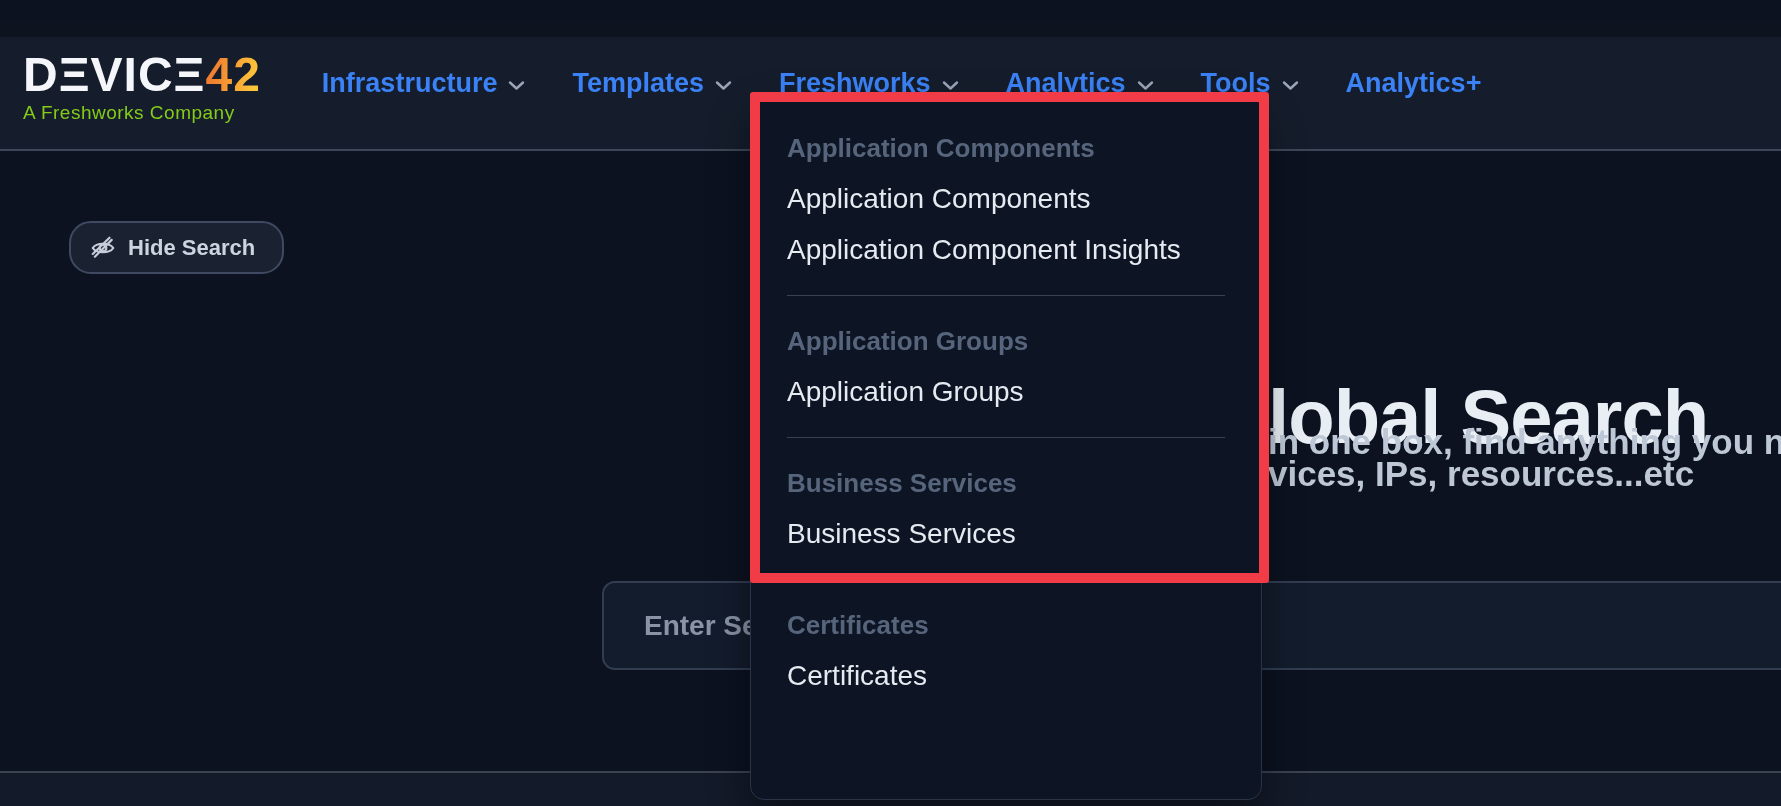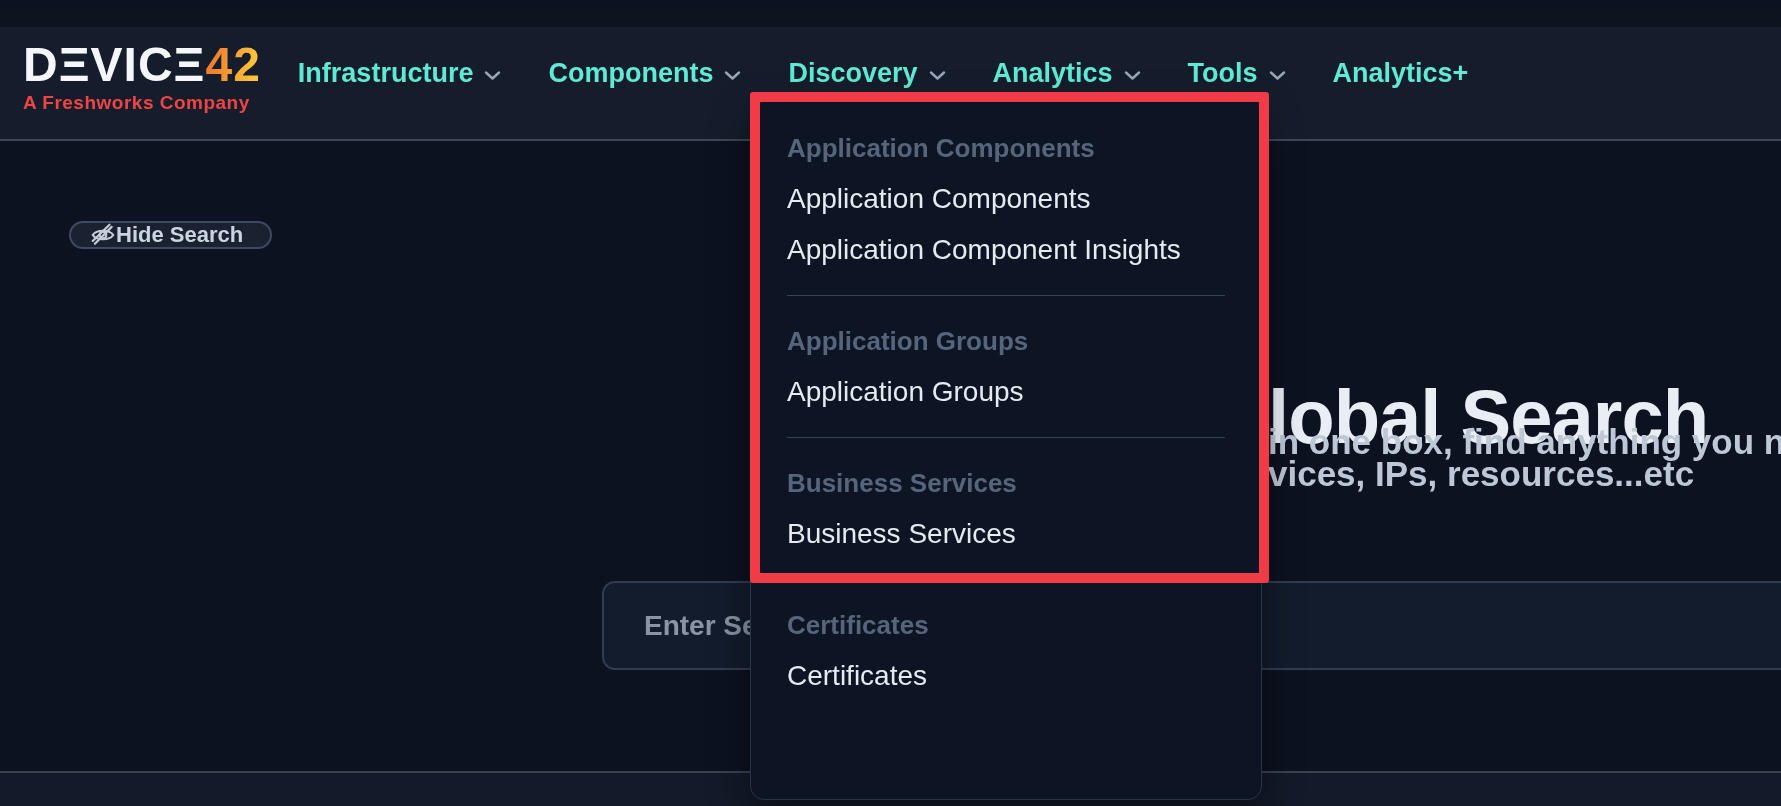--- a/index.html
+++ b/index.html
@@ -11,39 +11,39 @@
   body{
     width:1781px;height:806px;overflow:hidden;
     background:#0c1220;
     font-family:"Liberation Sans","DejaVu Sans",sans-serif;
     position:relative;
   }
   .stage{position:absolute;inset:0;width:1781px;height:806px;overflow:hidden;}
 
   
   .navbar{
-    position:absolute;top:8px;left:0;width:100%;height:133px;
+    position:absolute;top:18px;left:0;width:100%;height:133px;
     background:#151d2c;border-bottom:2px solid #3e4759;
-    box-sizing:border-box;display:flex;align-items:center;z-index:5;
+    box-sizing:border-box;display:flex;align-items:center;z-index:5;gap:24px;
   }
   .navbar::before{content:"";position:absolute;top:0;left:0;right:0;height:19px;background:#0e141f;}
   .logo{margin-left:23px;margin-top:6px;display:flex;flex-direction:column;text-decoration:none;cursor:pointer;position:relative;}
   .logo-line{font-size:48px;font-weight:800;letter-spacing:1px;line-height:50px;color:#f4f6f9;white-space:nowrap;}
   .logo-accent{background:linear-gradient(100deg,var(--logo-o1) 20%,var(--logo-o2) 85%);
     -webkit-background-clip:text;background-clip:text;color:transparent;}
-  .logo-tagline{font-size:19px;font-weight:700;color:#ef4444;letter-spacing:.5px;margin-top:2px;white-space:nowrap;}
+  .logo-tagline{font-size:19px;font-weight:400;color:#84cc16;letter-spacing:.5px;margin-top:2px;white-space:nowrap;}
   .nav{display:flex;align-items:center;gap:47px;margin-left:37px;}
   .nav-item{display:flex;align-items:center;gap:11px;cursor:pointer;white-space:nowrap;}
-  .nav-label{font-size:27px;font-weight:600;color:#5eead4;}
+  .nav-label{font-size:27px;font-weight:600;color:#3b82f6;}
   .chev{display:flex;align-items:center;margin-top:4px;}
 
   
   .hide-search-btn{
-    position:absolute;left:69px;top:221px;height:28px;z-index:10;
-    display:inline-flex;align-items:center;
+    position:absolute;left:69px;top:221px;height:53px;z-index:10;
+    display:inline-flex;align-items:center;gap:12px;
     padding:0 27px 0 19px;border-radius:22px;box-sizing:border-box;
     background:#1a2232;border:2px solid #3f4961;cursor:pointer;
     color:#ccd4e0;font-size:22px;font-weight:700;font-family:inherit;
   }
   .hide-search-btn svg{flex:0 0 auto;}
 
   .page-title{
     position:absolute;left:1210px;top:328px;z-index:8;
     font-size:76px;font-weight:800;letter-spacing:-1px;
     color:#e9eef5;white-space:nowrap;line-height:1;
@@ -99,31 +99,31 @@
   <div class="nav-item">
     <span class="nav-label">Infrastructure</span>
     <span class="chev">
       <svg width="17" height="11" viewBox="0 0 17 11" fill="none" stroke="#9aa6b8" stroke-width="2.4" stroke-linecap="round" stroke-linejoin="round">
         <polyline points="2,2.5 8.5,8.5 15,2.5"></polyline>
       </svg>
     </span>
   </div>
 
   <div class="nav-item">
-    <span class="nav-label">Components</span>
-    <span class="chev">
-      <svg width="17" height="11" viewBox="0 0 17 11" fill="none" stroke="#9aa6b8" stroke-width="2.4" stroke-linecap="round" stroke-linejoin="round">
-        <polyline points="2,2.5 8.5,8.5 15,2.5"></polyline>
-      </svg>
-    </span>
-  </div>
-
-
-  <div class="nav-item">
-    <span class="nav-label">Discovery</span>
+    <span class="nav-label">Templates</span>
+    <span class="chev">
+      <svg width="17" height="11" viewBox="0 0 17 11" fill="none" stroke="#9aa6b8" stroke-width="2.4" stroke-linecap="round" stroke-linejoin="round">
+        <polyline points="2,2.5 8.5,8.5 15,2.5"></polyline>
+      </svg>
+    </span>
+  </div>
+
+
+  <div class="nav-item">
+    <span class="nav-label">Freshworks</span>
     <span class="chev">
       <svg width="17" height="11" viewBox="0 0 17 11" fill="none" stroke="#9aa6b8" stroke-width="2.4" stroke-linecap="round" stroke-linejoin="round">
         <polyline points="2,2.5 8.5,8.5 15,2.5"></polyline>
       </svg>
     </span>
   </div>
 
   <div class="nav-item">
     <span class="nav-label">Analytics</span>
     <span class="chev">

